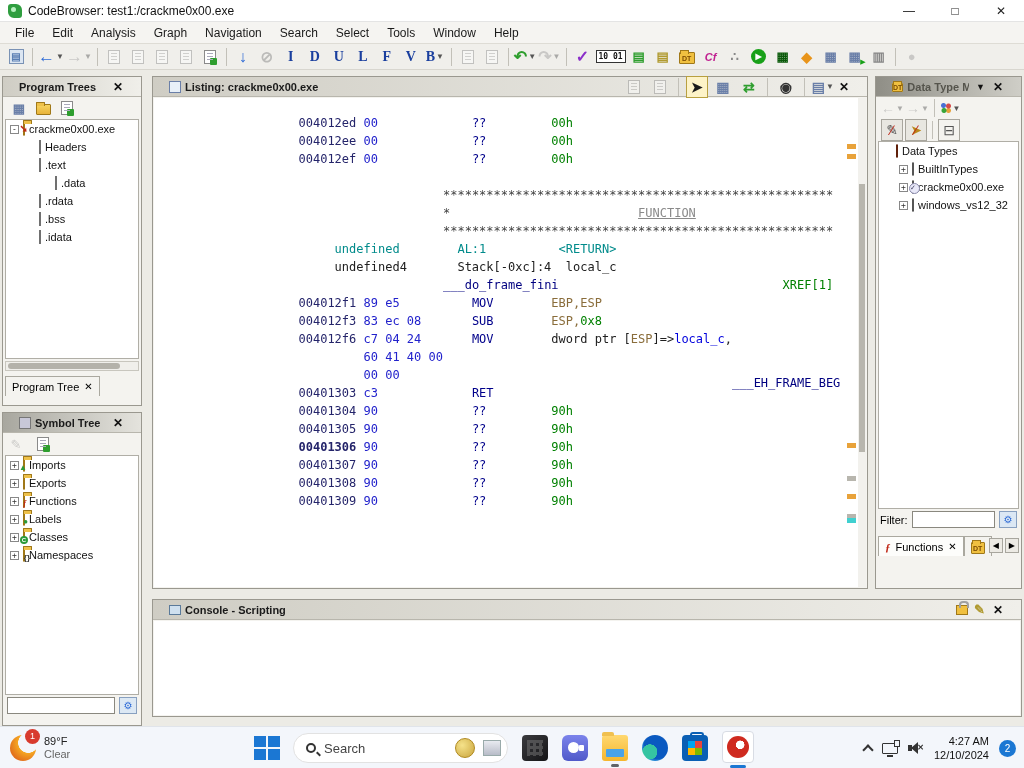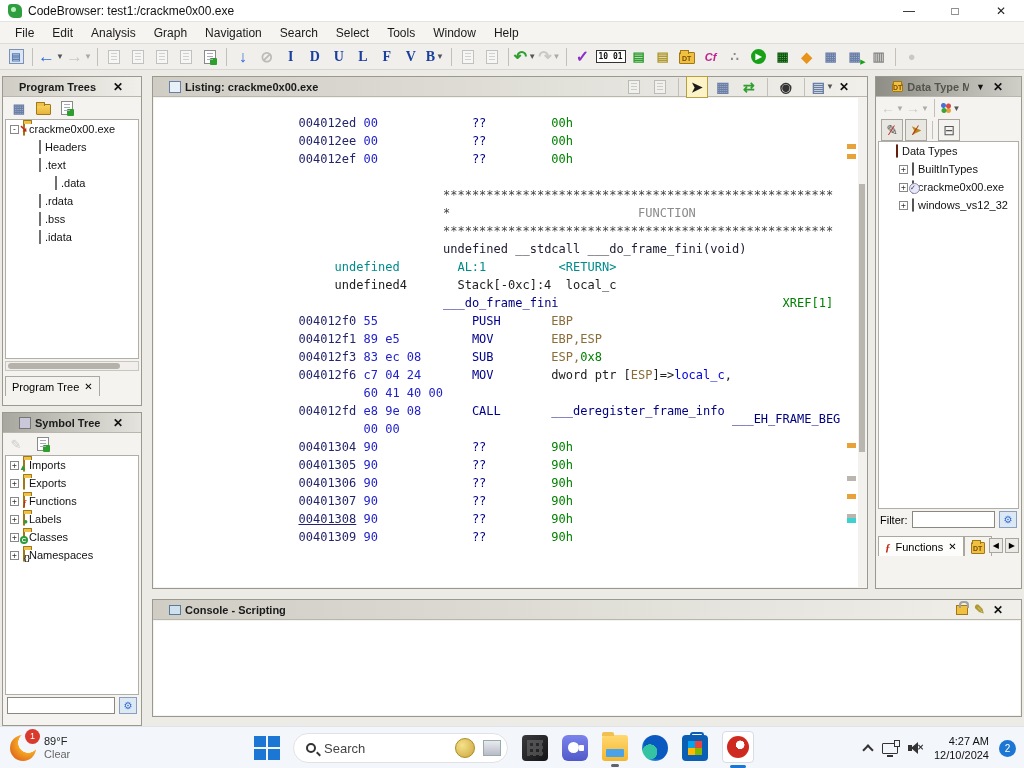--- a/index.html
+++ b/index.html
@@ -481,47 +481,38 @@
           <span class="c-b" style="left: 29ch;">00</span>
           <span class="c-m" style="left: 44ch;">??</span>
           <span class="c-c" style="left: 55ch;">00h</span>
         </div>
         <div class="lline"></div>
         <div class="lline">
           <span class="c-cm" style="left: 40ch;">******************************************************</span>
         </div>
         <div class="lline">
           <span class="c-cm" style="left: 40ch;">*</span>
-          <span class="c-cf" style="left: 67ch;">FUNCTION</span>
+          <span class="c-cf" style="left: 67ch; text-decoration: underline;">FUNCTION</span>
         </div>
         <div class="lline">
           <span class="c-cm" style="left: 40ch;">******************************************************</span>
-        </div>
-        <div class="lline">
-          <span class="c-s" style="left: 40ch;">undefined __stdcall ___do_frame_fini(void)</span>
         </div>
         <div class="lline">
           <span class="c-t" style="left: 25ch;">undefined</span>
           <span class="c-t" style="left: 42ch;">AL:1</span>
           <span class="c-t" style="left: 56ch;">&lt;RETURN&gt;</span>
         </div>
         <div class="lline">
           <span class="c-d" style="left: 25ch;">undefined4</span>
           <span class="c-d" style="left: 42ch;">Stack[-0xc]:4</span>
           <span class="c-d" style="left: 57ch;">local_c</span>
         </div>
         <div class="lline">
           <span class="c-l" style="left: 40ch;">___do_frame_fini</span>
           <span class="c-x" style="left: 87ch;">XREF[1]</span>
-        </div>
-        <div class="lline">
-          <span class="c-a" style="left: 20ch;">004012f0</span>
-          <span class="c-b" style="left: 29ch;">55</span>
-          <span class="c-m" style="left: 44ch;">PUSH</span>
-          <span class="c-r" style="left: 55ch;">EBP</span>
         </div>
         <div class="lline">
           <span class="c-a" style="left: 20ch;">004012f1</span>
           <span class="c-b" style="left: 29ch;">89 e5</span>
           <span class="c-m" style="left: 44ch;">MOV</span>
           <span class="c-r" style="left: 55ch;">EBP,ESP</span>
         </div>
         <div class="lline">
           <span class="c-a" style="left: 20ch;">004012f3</span>
           <span class="c-b" style="left: 29ch;">83 ec 08</span>
@@ -537,54 +528,53 @@
           <span class="c-r" style="left: 66ch;">ESP</span>
           <span class="c-d" style="left: 69ch;">]=&gt;</span>
           <span class="c-k" style="left: 72ch;">local_c</span>
           <span class="c-d" style="left: 79ch;">,</span>
           <span class="c-l" style="left: 80ch; margin-top: 44px;">___EH_FRAME_BEG</span>
         </div>
         <div class="lline">
           <span class="c-b" style="left: 29ch;">60 41 40 00</span>
         </div>
         <div class="lline">
-          <span class="c-a" style="left: 20ch;">004012fd</span>
-          <span class="c-b" style="left: 29ch;">e8 9e 08</span>
-          <span class="c-m" style="left: 44ch;">CALL</span>
-          <span class="c-l" style="left: 55ch;">___deregister_frame_info</span>
-        </div>
-        <div class="lline">
           <span class="c-b" style="left: 29ch;">00 00</span>
+        </div>
+        <div class="lline">
+          <span class="c-a" style="left: 20ch;">00401303</span>
+          <span class="c-b" style="left: 29ch;">c3</span>
+          <span class="c-m" style="left: 44ch;">RET</span>
         </div>
         <div class="lline">
           <span class="c-a" style="left: 20ch;">00401304</span>
           <span class="c-b" style="left: 29ch;">90</span>
           <span class="c-m" style="left: 44ch;">??</span>
           <span class="c-c" style="left: 55ch;">90h</span>
         </div>
         <div class="lline">
           <span class="c-a" style="left: 20ch;">00401305</span>
           <span class="c-b" style="left: 29ch;">90</span>
           <span class="c-m" style="left: 44ch;">??</span>
           <span class="c-c" style="left: 55ch;">90h</span>
         </div>
         <div class="lline">
-          <span class="c-a" style="left: 20ch;">00401306</span>
+          <span class="c-a" style="left: 20ch; font-weight: bold;">00401306</span>
           <span class="c-b" style="left: 29ch;">90</span>
           <span class="c-m" style="left: 44ch;">??</span>
           <span class="c-c" style="left: 55ch;">90h</span>
         </div>
         <div class="lline">
           <span class="c-a" style="left: 20ch;">00401307</span>
           <span class="c-b" style="left: 29ch;">90</span>
           <span class="c-m" style="left: 44ch;">??</span>
           <span class="c-c" style="left: 55ch;">90h</span>
         </div>
         <div class="lline">
-          <span class="c-a" style="left: 20ch; text-decoration: underline;">00401308</span>
+          <span class="c-a" style="left: 20ch;">00401308</span>
           <span class="c-b" style="left: 29ch;">90</span>
           <span class="c-m" style="left: 44ch;">??</span>
           <span class="c-c" style="left: 55ch;">90h</span>
         </div>
         <div class="lline">
           <span class="c-a" style="left: 20ch;">00401309</span>
           <span class="c-b" style="left: 29ch;">90</span>
           <span class="c-m" style="left: 44ch;">??</span>
           <span class="c-c" style="left: 55ch;">90h</span>
         </div>

